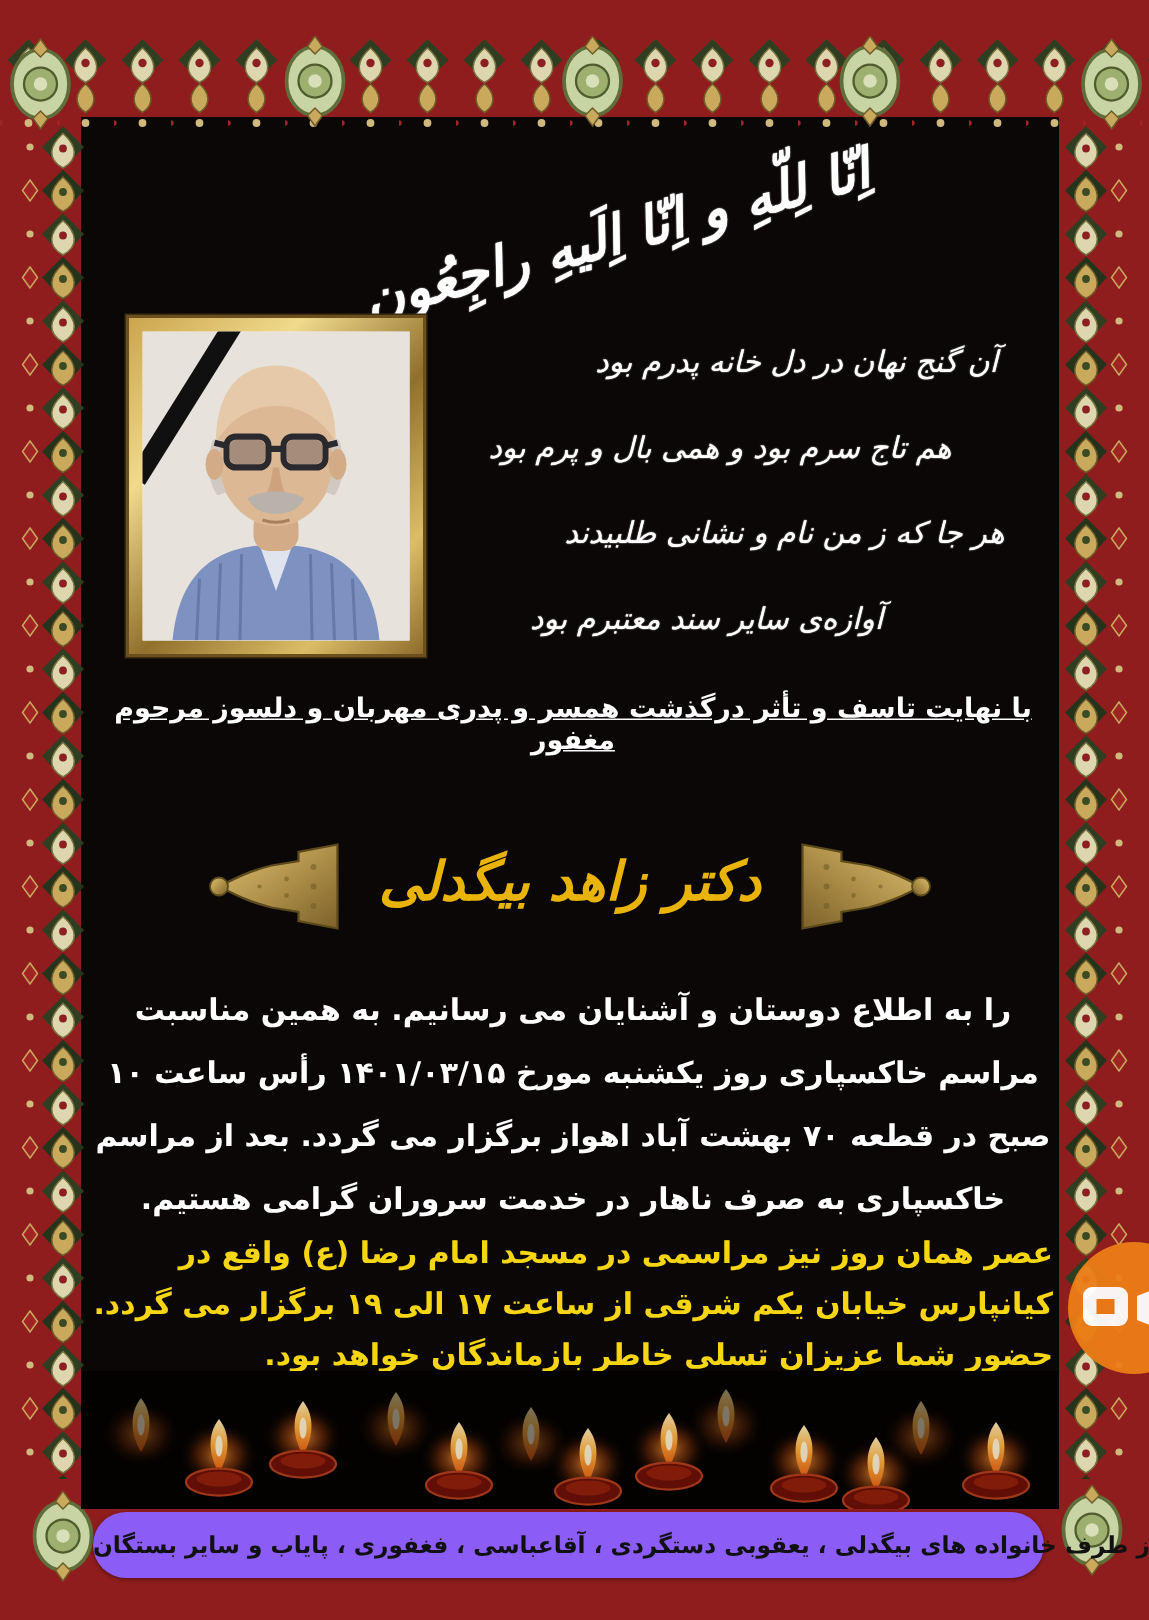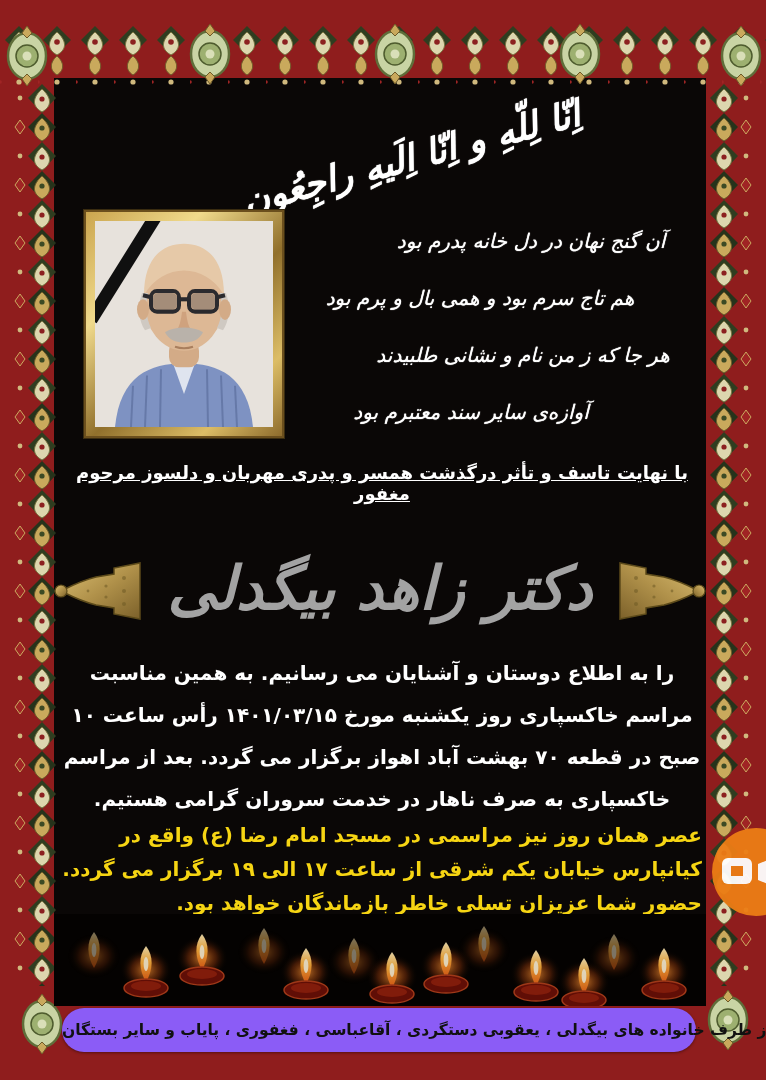--- a/index.html
+++ b/index.html
@@ -63,21 +63,21 @@
     font-size:18px;font-weight:bold;text-decoration:underline;
   }
   
   .name-row{
     position:absolute;left:54px;top:530px;width:652px;height:122px;
     display:flex;align-items:center;justify-content:center;gap:26px;
   }
   .finial{width:88px;height:62px;flex:0 0 auto;}
   .finial.right{transform:scaleX(-1);}
   .deceased-name{
-    direction:rtl;color:#a3a3a3;font-size:60px;font-weight:bold;font-style:italic;
+    direction:rtl;color:#eab308;font-size:36px;font-weight:bold;font-style:italic;
     white-space:nowrap;padding-bottom:6px;
   }
   
   .body-text{
     position:absolute;left:62px;top:652px;width:640px;
     direction:rtl;text-align:center;color:#ffffff;
     font-size:20px;font-weight:bold;line-height:42px;
   }
   .evening-text{
     position:absolute;left:62px;top:818px;width:640px;

